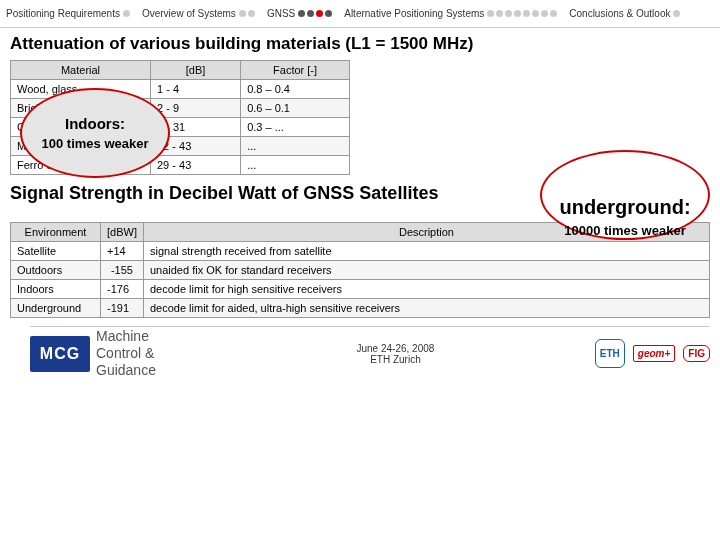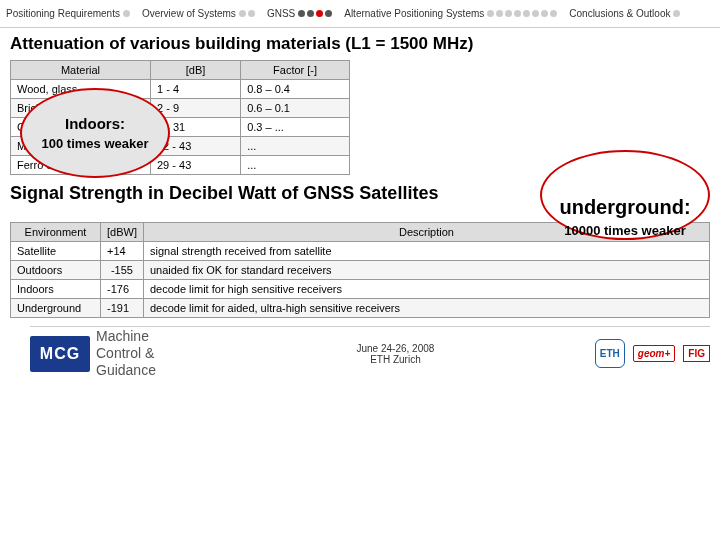--- a/index.html
+++ b/index.html
@@ -195,21 +195,21 @@
       padding: 2px 4px;
       border-radius: 2px;
       font-style: italic;
     }
     .logo-fig {
       font-size: 10px;
       font-weight: bold;
       color: #c00;
       border: 1px solid #c00;
       padding: 2px 4px;
-      border-radius: 0;
+      border-radius: 6px;
     }
   </style>
 </head>
 <body>
 
 <div class="nav-bar">
   <div class="nav-item">
     <span>Positioning Requirements</span>
     <div class="dots">
         <div class="dot"></div>

